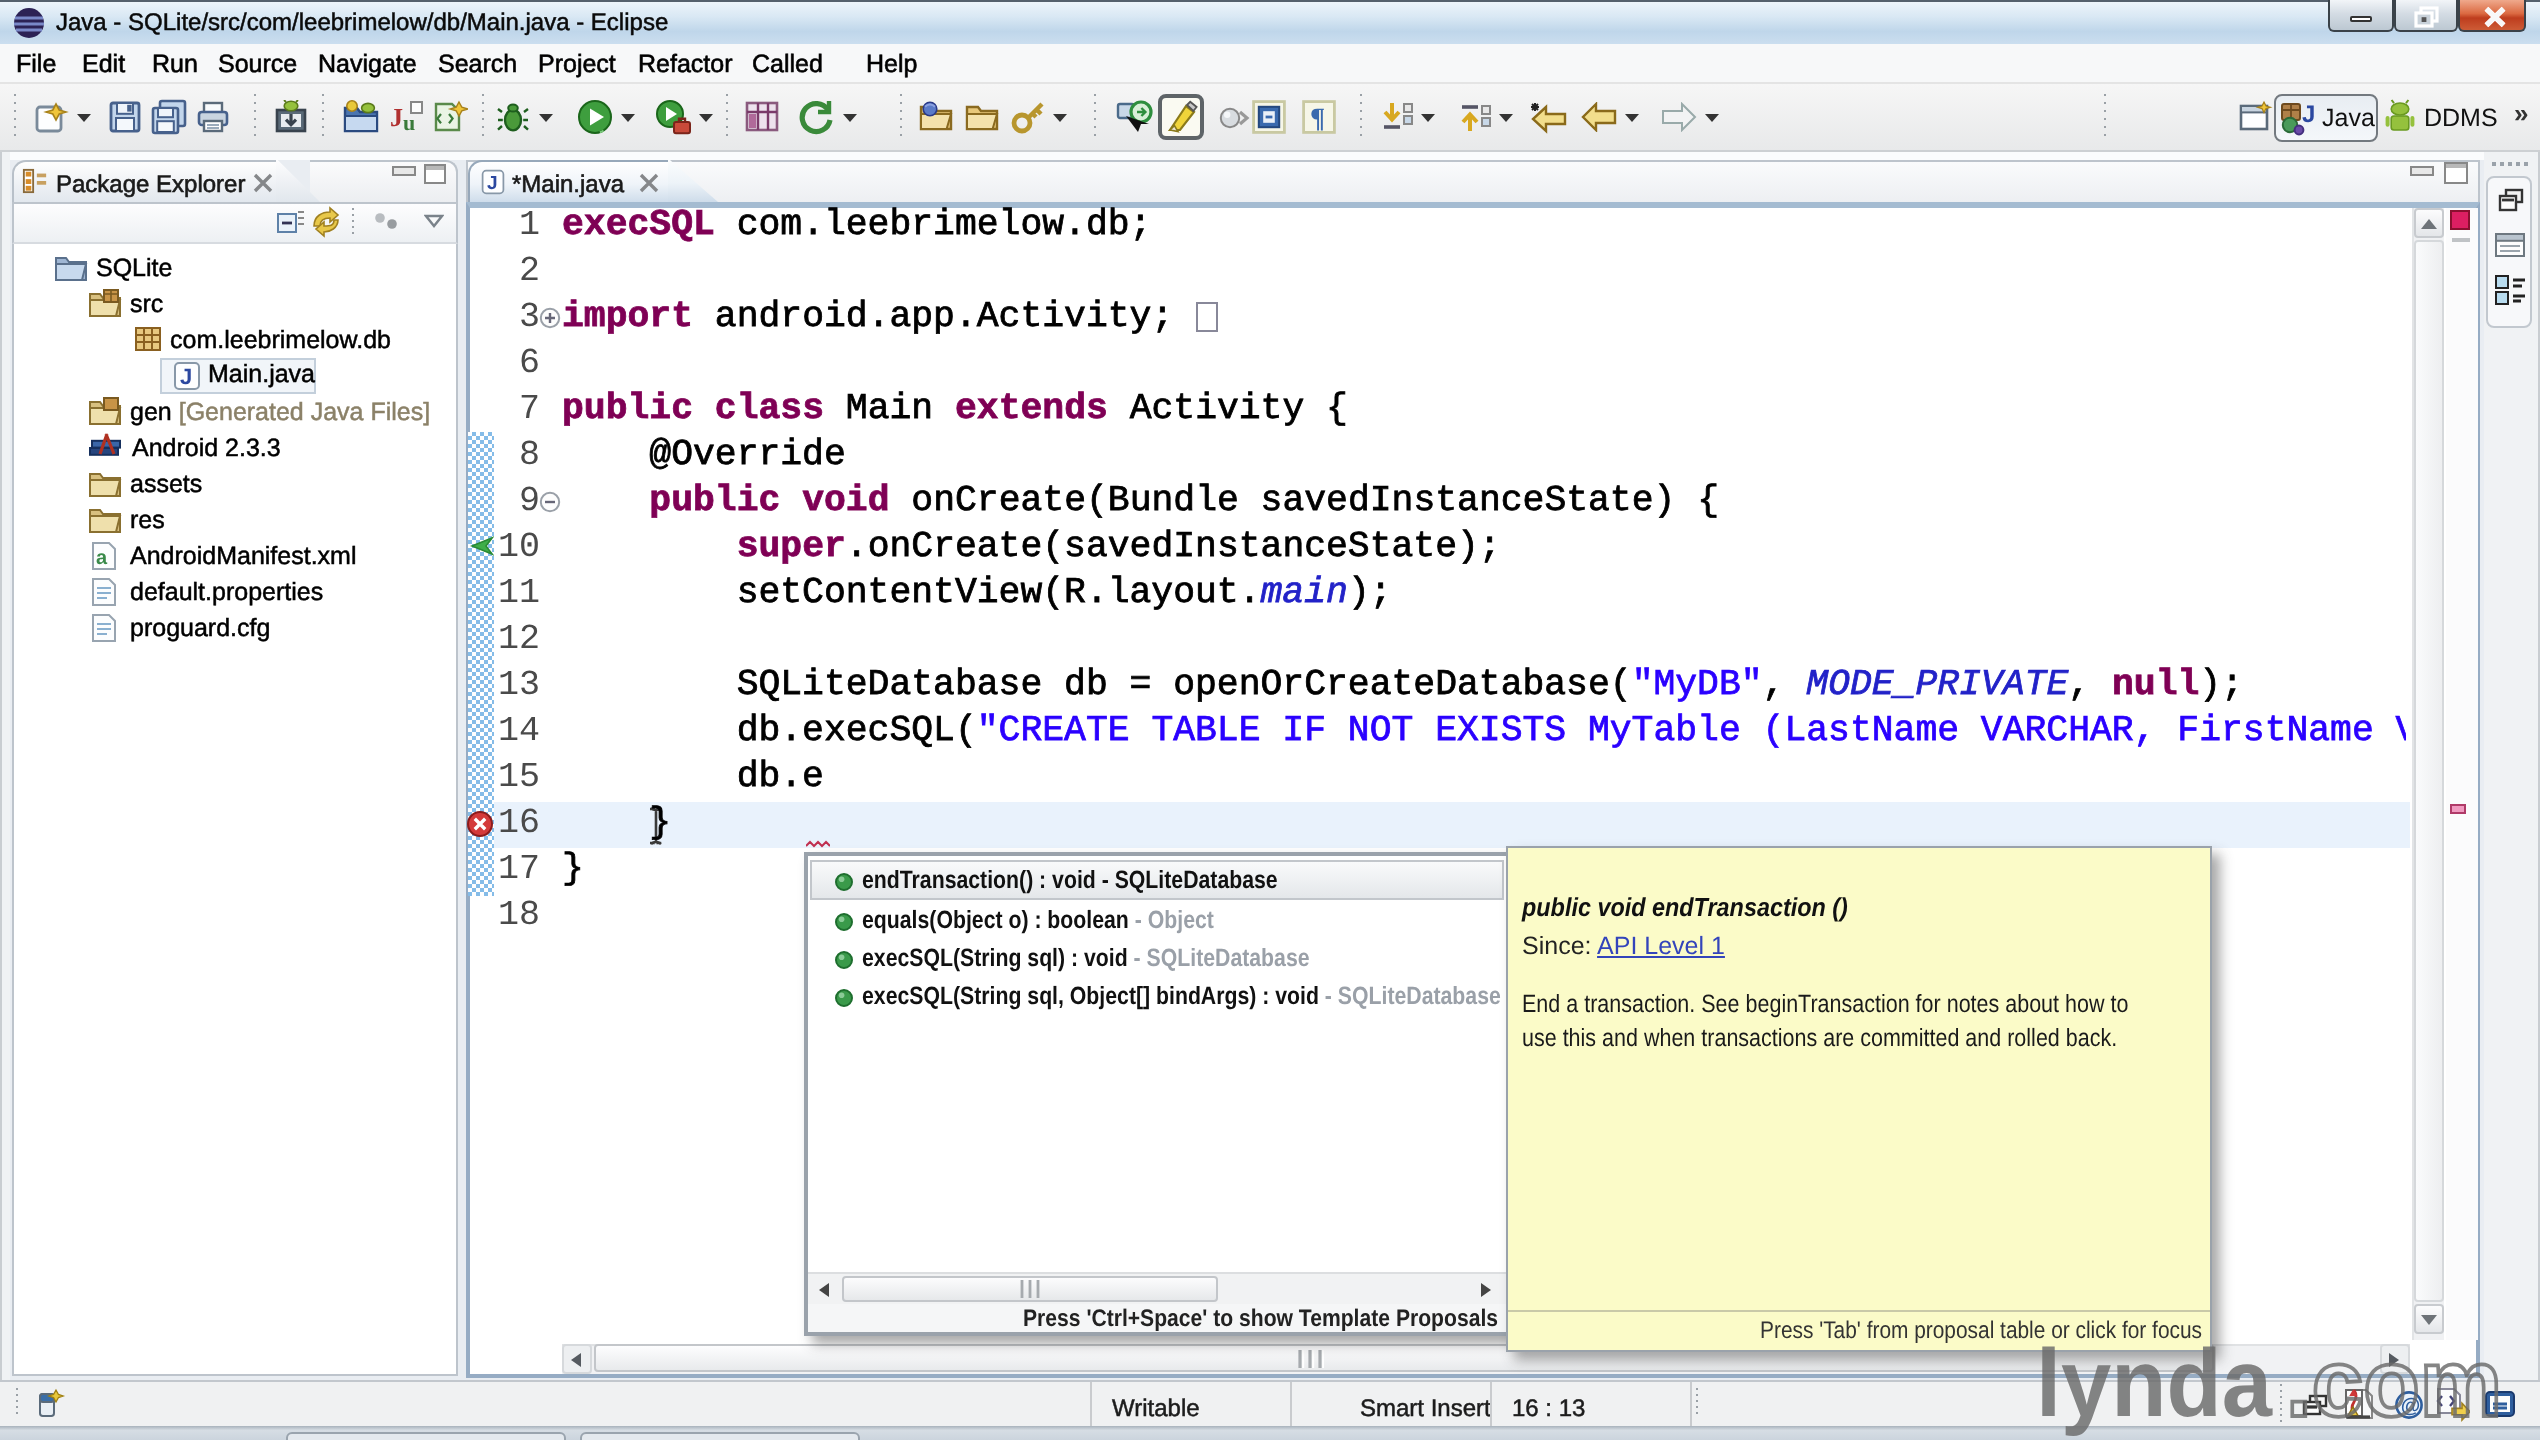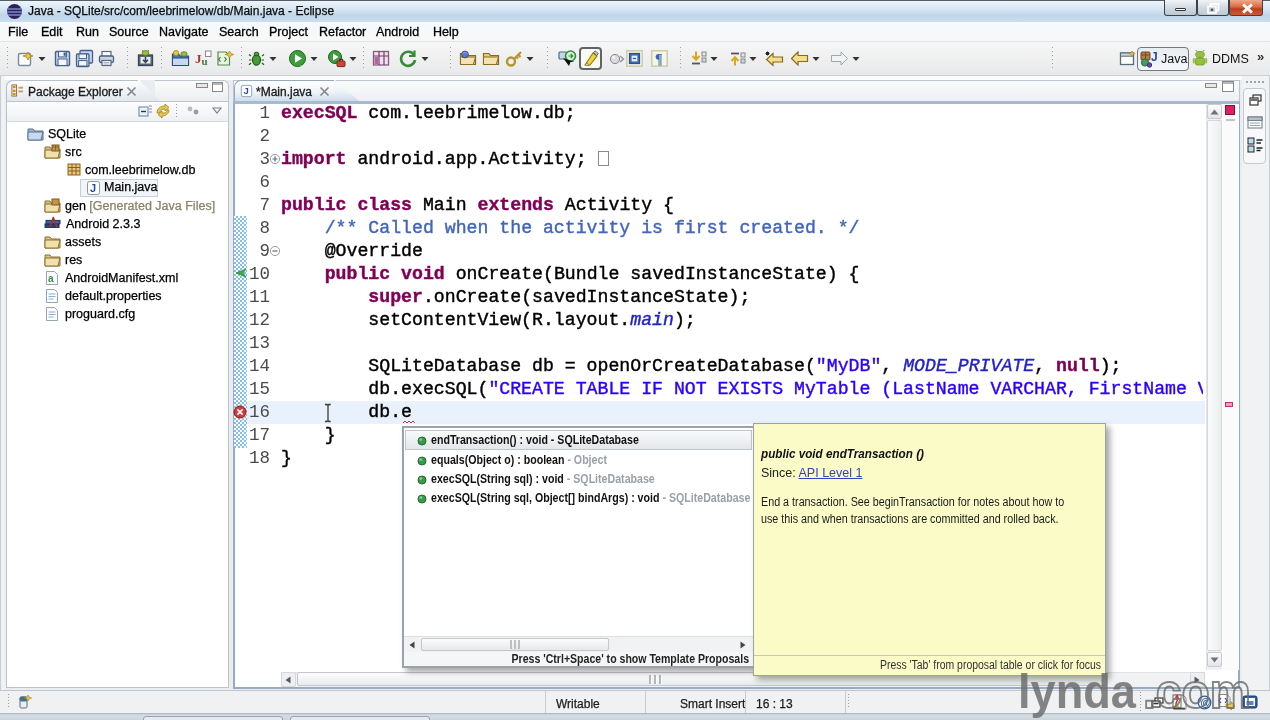--- a/index.html
+++ b/index.html
@@ -108,21 +108,21 @@
 
 <div class="abs" id="menubar"></div>
 <div class="menu" style="left:8px;">File</div>
 <div class="menu" style="left:41px;">Edit</div>
 <div class="menu" style="left:76px;">Run</div>
 <div class="menu" style="left:109px;">Source</div>
 <div class="menu" style="left:159px;">Navigate</div>
 <div class="menu" style="left:219px;">Search</div>
 <div class="menu" style="left:269px;">Project</div>
 <div class="menu" style="left:319px;">Refactor</div>
-<div class="menu" style="left:376px;">Android</div>
+<div class="menu" style="left:376px;">Called</div>
 <div class="menu" style="left:433px;">Help</div>
 
 <div class="abs" id="toolbar"></div>
 <div id="toolbar-icons">
   <div class="tsep" style="left:7px;"></div>
 
   <svg class="abs" style="left:17px; top:50px;" width="18" height="18" viewBox="0 0 18 18">
     <rect x="1.5" y="3.5" width="12" height="12" rx="1.5" fill="#FDFEFF" stroke="#7A8A9A" stroke-width="1.4"></rect>
     <path d="M11 2 l1.6 3 3.4 1 -3.4 1 -1.6 3 -1.6 -3 -3.4 -1 3.4 -1 Z" fill="#F0C53A" stroke="#A8821A" stroke-width="0.8"></path>
   </svg>
@@ -541,21 +541,20 @@
 14
 15
 16
 17
 18</pre>
 <pre class="abs" id="code"><span class="kw">execSQL</span> com.leebrimelow.db;
 
 <span class="kw">import</span> android.app.Activity;
 
 <span class="kw">public</span> <span class="kw">class</span> Main <span class="kw">extends</span> Activity {
-    <span class="jdoc">/** Called when the activity is first created. */</span>
     @Override
     <span class="kw">public</span> <span class="kw">void</span> onCreate(Bundle savedInstanceState) {
         <span class="kw">super</span>.onCreate(savedInstanceState);
         setContentView(R.layout.<span class="sf">main</span>);
 
         SQLiteDatabase db = openOrCreateDatabase(<span class="str">"MyDB"</span>, <span class="sf">MODE_PRIVATE</span>, <span class="kw">null</span>);
         db.execSQL(<span class="str">"CREATE TABLE IF NOT EXISTS MyTable (LastName VARCHAR, FirstName VARCHAR);"</span>
         db.e
     }
 }</pre>

